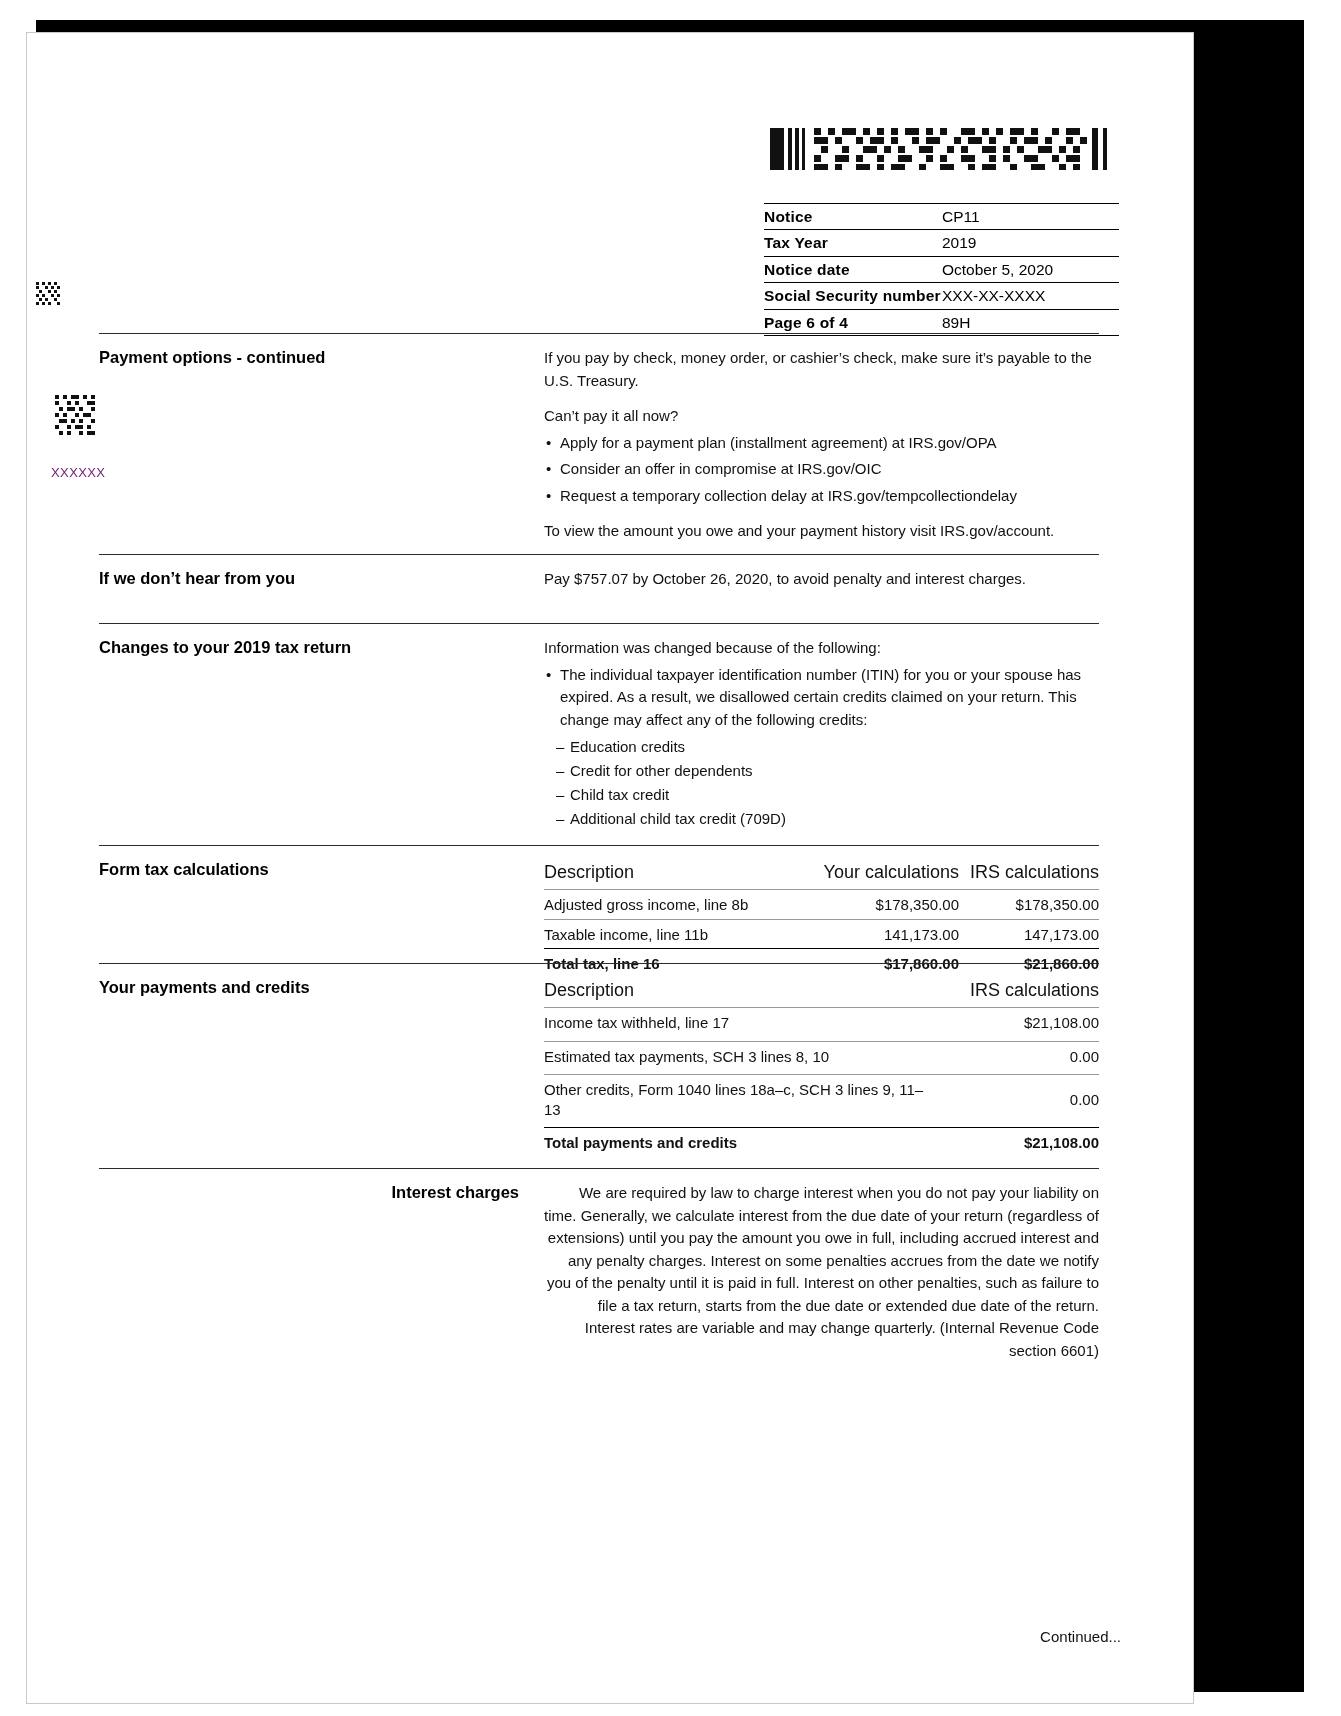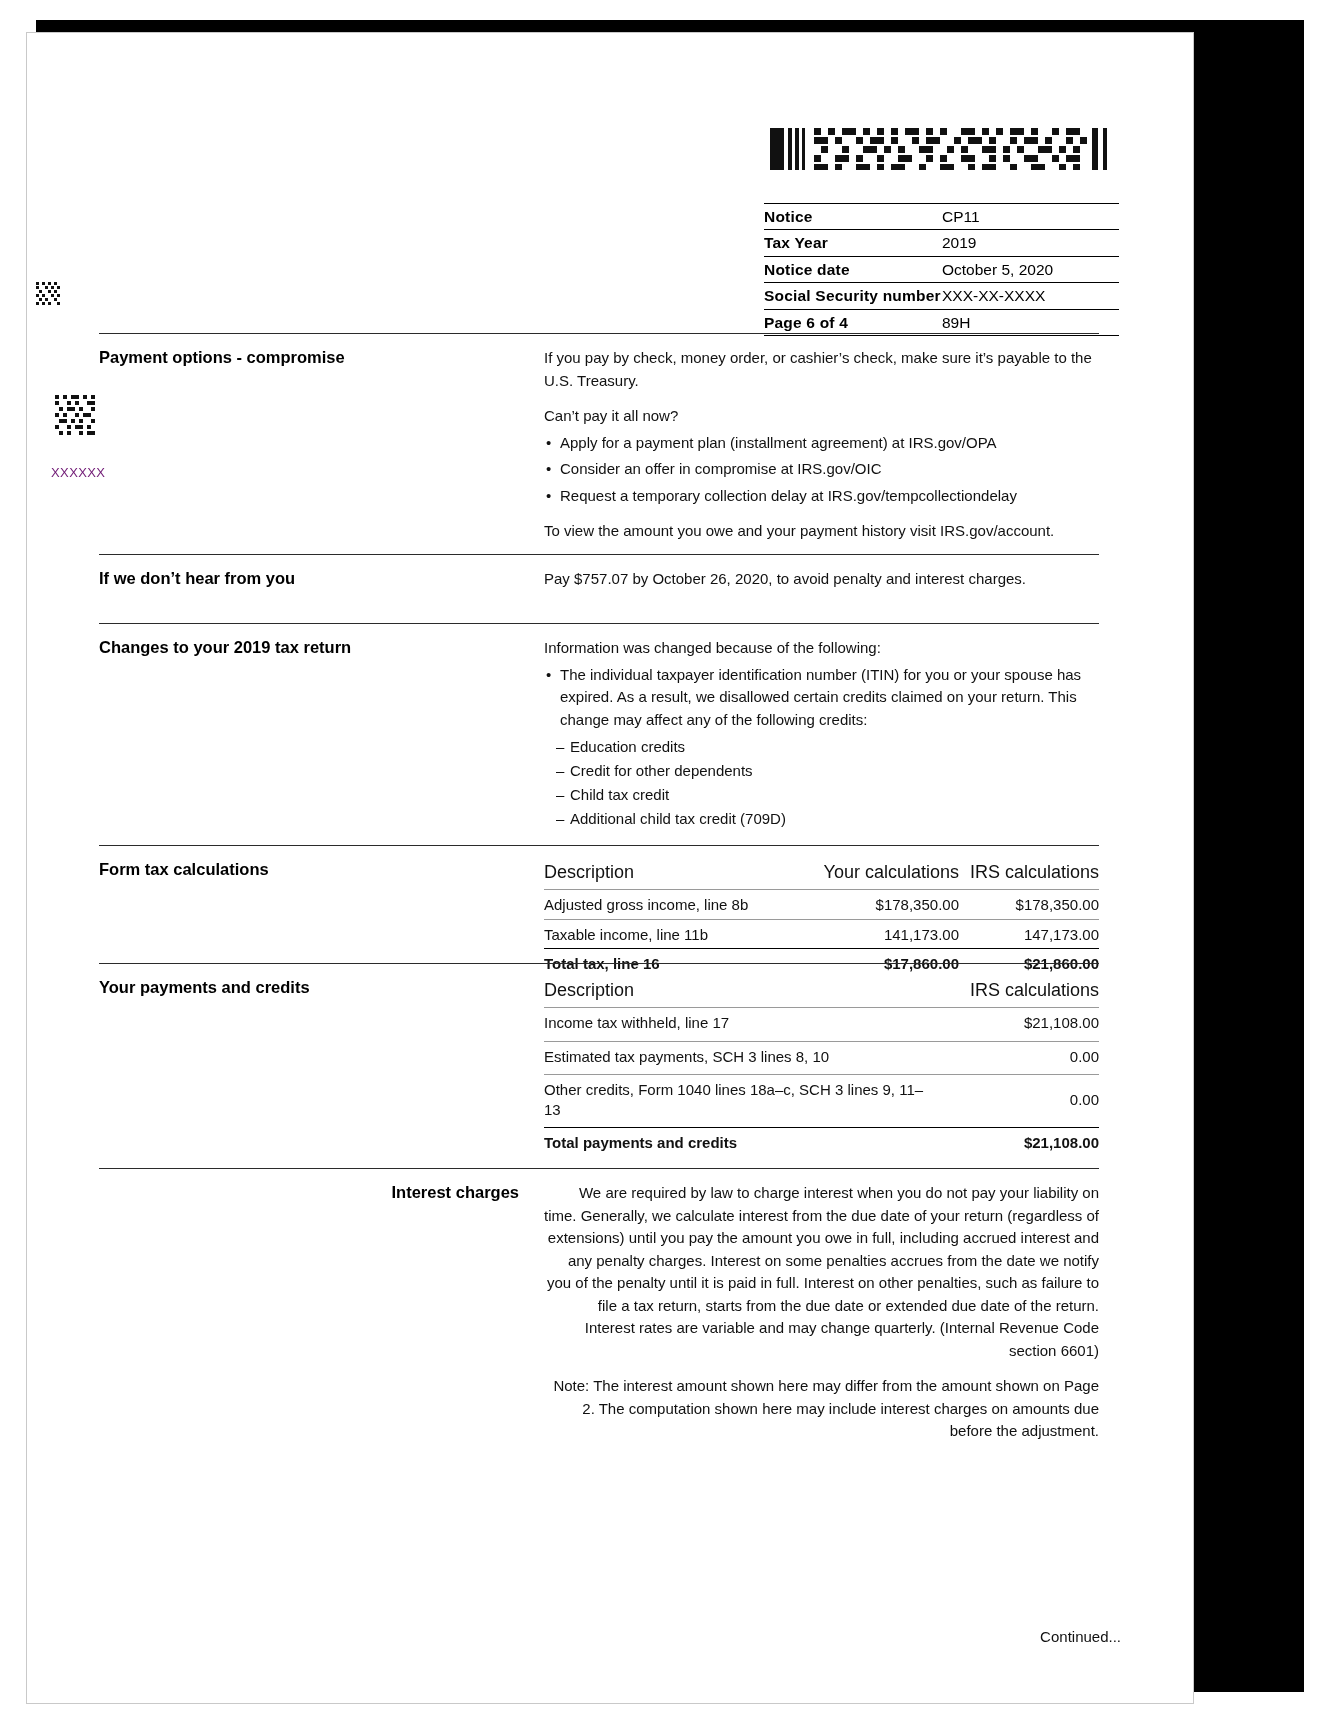--- a/index.html
+++ b/index.html
@@ -360,21 +360,21 @@
               <rect x="26" y="38" width="4" height="4"></rect>
               <rect x="34" y="38" width="8" height="4"></rect>
           </g>
         </svg>
       </div>
 
       <div class="qr-label">XXXXXX</div>
 
       <div class="section" style="top: 300px;">
         <div class="sec-title">
-          <span>Payment options - </span><span class="reg">compromise</span>
+          <span>Payment options - </span><span class="reg">continued</span>
         </div>
         <div class="sec-body">
           <p>If you pay by check, money order, or cashier’s check, make sure it’s payable to the U.S. Treasury.</p>
           <p class="tight">Can’t pay it all now?</p>
           <ul class="bullets">
             <li>Apply for a payment plan (installment agreement) at IRS.gov/OPA</li>
             <li>Consider an offer in compromise at IRS.gov/OIC</li>
             <li>Request a temporary collection delay at IRS.gov/tempcollectiondelay</li>
           </ul>
           <p>To view the amount you owe and your payment history visit IRS.gov/account.</p>
@@ -472,21 +472,20 @@
               </tr>
             </tbody>
           </table>
         </div>
       </div>
 
       <div class="section" style="top: 1135px; text-align: right;">
         <div class="sec-title">Interest charges</div>
         <div class="sec-body">
           <p>We are required by law to charge interest when you do not pay your liability on time. Generally, we calculate interest from the due date of your return (regardless of extensions) until you pay the amount you owe in full, including accrued interest and any penalty charges. Interest on some penalties accrues from the date we notify you of the penalty until it is paid in full. Interest on other penalties, such as failure to file a tax return, starts from the due date or extended due date of the return. Interest rates are variable and may change quarterly. (Internal Revenue Code section 6601)</p>
-          <p>Note: The interest amount shown here may differ from the amount shown on Page 2. The computation shown here may include interest charges on amounts due before the adjustment.</p>
         </div>
       </div>
 
       <div class="continued">Continued...</div>
 
     </div>
   </div>
 </div>
 
 </body></html>

